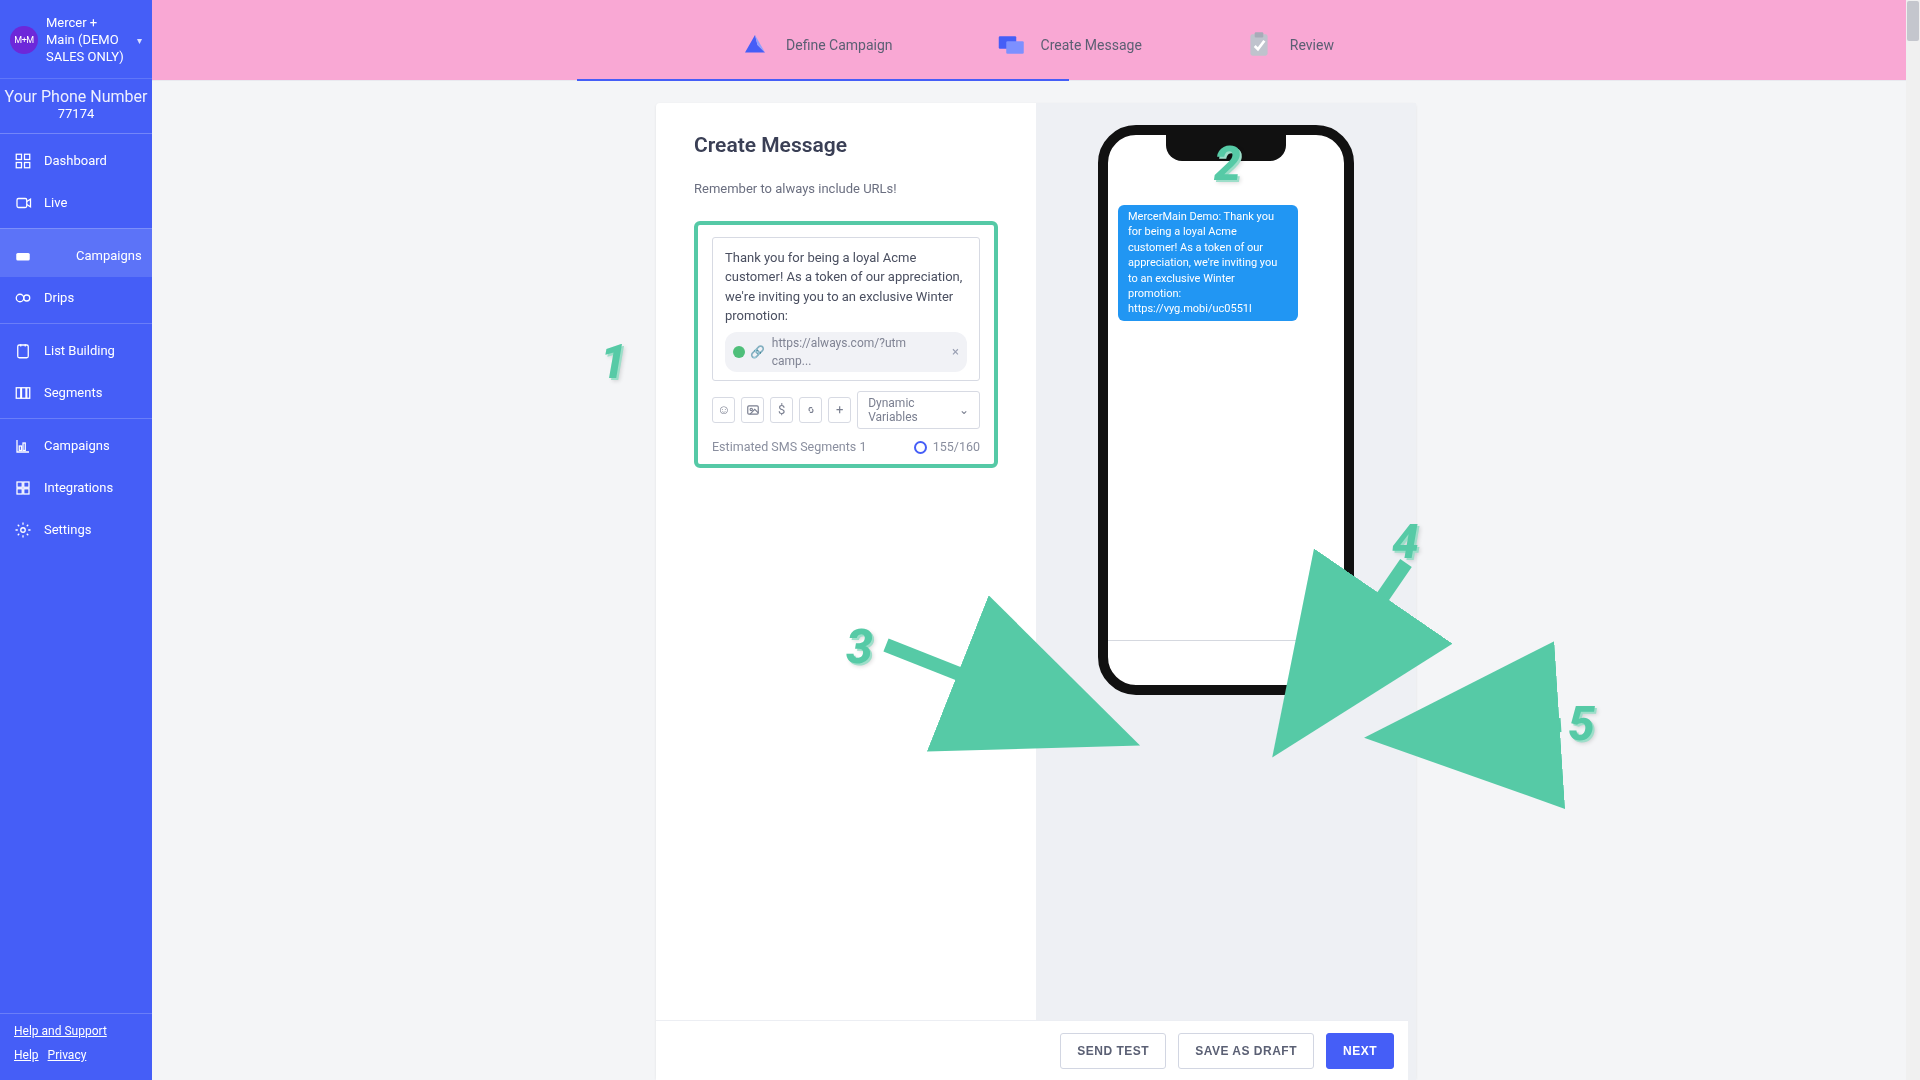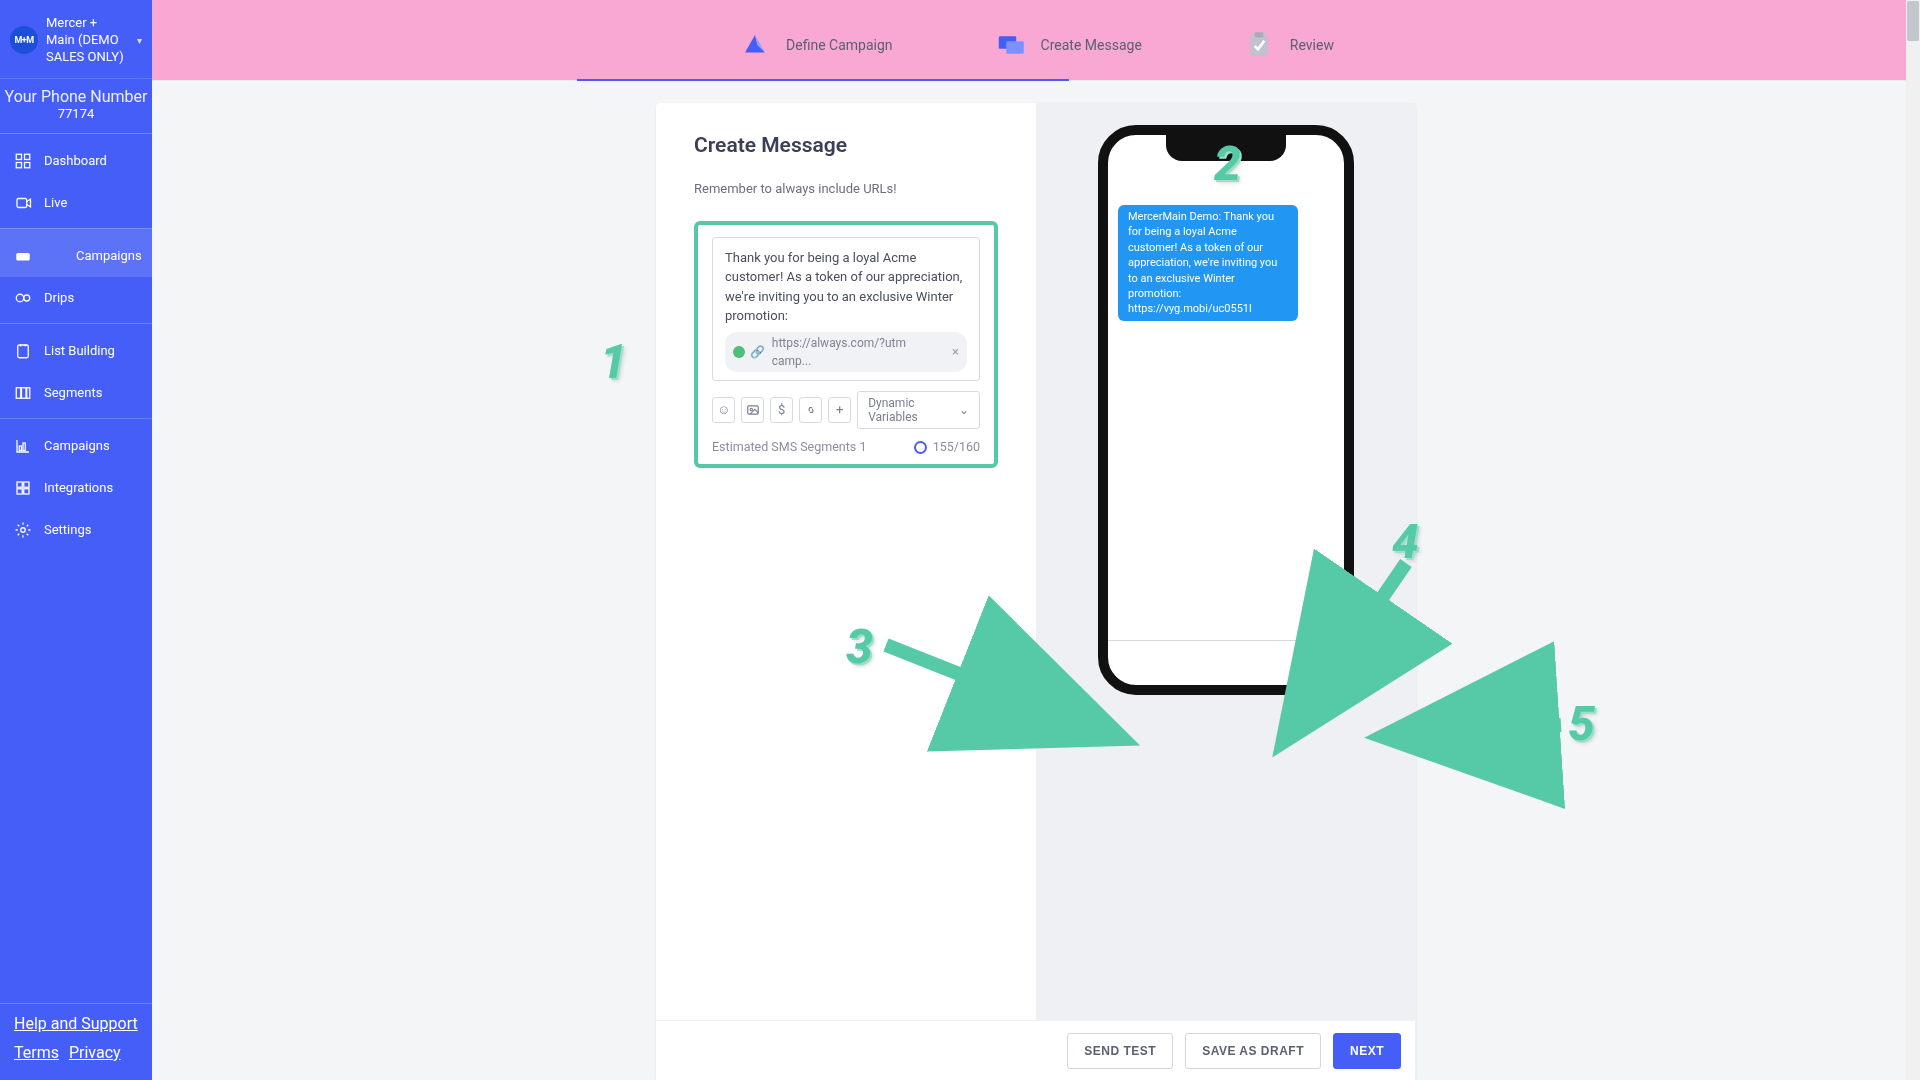--- a/index.html
+++ b/index.html
@@ -2,34 +2,34 @@
 <html><head>
 <meta charset="utf-8">
 <style>
 * { margin: 0; padding: 0; box-sizing: border-box; }
 body { font-family: -apple-system, BlinkMacSystemFont, "Segoe UI", Roboto, Arial, sans-serif; background: #f5f5f5; color: #333; overflow: hidden; }
 .app { display: flex; height: 100vh; width: 100vw; }
 
 
 .sidebar { width: 152px; background: #455ef7; color: #fff; display: flex; flex-direction: column; }
 .org-block { padding: 15px 10px 12px 10px; display: flex; align-items: center; gap: 8px; border-bottom: 1px solid rgba(255,255,255,0.15); }
-.org-avatar { width: 28px; height: 28px; border-radius: 50%; background: #1d4ed8; display:flex; align-items:center; justify-content:center; font-size:9px; font-weight:700; color:#fff; letter-spacing:-0.5px;}
+.org-avatar { width: 28px; height: 28px; border-radius: 50%; background: #6d28d9; display:flex; align-items:center; justify-content:center; font-size:9px; font-weight:400; color:#fff; letter-spacing:-0.5px;}
 .org-name { font-size: 13px; line-height: 1.3; flex:1; }
 .org-caret { font-size:10px; opacity:.8;}
 .phone-block { text-align: center; padding: 8px 4px 12px; font-size: 11px; border-bottom: 1px solid rgba(255,255,255,0.25);}
 .phone-label { opacity:.9; font-size:16px;}
 .phone-num { font-size: 13px; }
 .nav { list-style:none; padding-top: 6px; flex:1;}
 .nav li { display:flex; align-items:center; gap:12px; padding: 12px 14px; font-size: 13px; cursor:pointer;}
 .nav li.sep-above { border-top: 1px solid rgba(255,255,255,0.2); margin-top:4px; padding-top:18px;}
 .nav li.active { background: #5c73f8; gap: 44px; }
 .nav .ico { width:18px; height:18px; display:flex; align-items:center; justify-content:center;}
 .nav .ico svg { width:18px; height:18px; stroke:#fff; fill:none; stroke-width:1.7;}
 .nav .ico.fill svg { fill:#fff; stroke:none;}
-.sidebar-footer { padding: 10px 14px 18px; font-size:16px; border-top:1px solid rgba(255,255,255,0.2);}
+.sidebar-footer { padding: 10px 14px 18px; font-size:12px; border-top:1px solid rgba(255,255,255,0.2);}
 .sidebar-footer a { color:#fff; text-decoration:underline; cursor:pointer;}
 .sidebar-footer .row2 { margin-top:10px;}
 .sidebar-footer .row2 span { margin-right:6px;}
 
 
 .main { flex:1; display:flex; flex-direction:column; background:#f9a8d4; position:relative; overflow:hidden;}
 .stepper { display:flex; justify-content:center; gap:100px; padding: 28px 0 18px; border-bottom:1px solid #e9e9ef;}
 .step { display:flex; align-items:center; gap:14px; position:relative;}
 .step-icon { width:34px; height:34px; display:flex; align-items:center; justify-content:center;}
 .step-label { font-size:14px; color:#5b5f73;}
@@ -59,21 +59,21 @@
 .notch { position:absolute; top:0; left:50%; transform:translateX(-50%); width:120px; height:26px; background:#111; border-radius:0 0 16px 16px; z-index:2;}
 .status-dots { position:absolute; top:8px; width:100%; display:flex; justify-content:center; gap:24px; z-index:1;}
 .status-dots span{width:4px;height:4px;border-radius:50%;}
 .status-dots .d1{background:#2aa4ef;}
 .status-dots .d2{background:#6bd2ff;}
 .status-dots .d3{background:#6bd2ff;}
 .bubble { position:absolute; top:70px; left:10px; width:180px; background:#2196f3; color:#fff; font-size:11px; line-height:1.4; padding:4px 10px; border-radius:6px; word-wrap:break-word;}
 .phone-divider{position:absolute; bottom:44px; left:0; right:0; height:1px; background:#d5d8df;}
 
 
-.footer-bar { position:absolute; left:0; right:1px; bottom:0; height:60px; background:#fff; border-top:1px solid #eceef3; display:flex; justify-content:flex-end; align-items:center; gap:12px; padding-right:14px;}
+.footer-bar { position:absolute; left:0; right:8px; bottom:0; height:60px; background:#fff; border-top:1px solid #eceef3; display:flex; justify-content:flex-end; align-items:center; gap:12px; padding-right:14px;}
 .btn { font-size:12px; letter-spacing:.5px; font-weight:600; padding:10px 16px; border-radius:3px; cursor:pointer; border:1px solid #d2d6e2; background:#fff; color:#5b6074;}
 .btn.primary { background:#455ef7; color:#fff; border-color:#455ef7;}
 
 
 .callout-num { position:absolute; font-size:48px; font-weight:800; color:#56caa6; text-shadow: 2px 2px 0 #9ddec9, 3px 3px 4px rgba(0,0,0,.15); font-style:italic; z-index:20; pointer-events:none;}
 .arrow { position:absolute; z-index:19; pointer-events:none;}
 .arrow svg { overflow:visible;}
 .scrollbar-track { position:absolute; right:0; top:0; bottom:0; width:14px; background:#f0f0f0;}
 .scrollbar-thumb { position:absolute; right:1px; top:1px; width:12px; height:40px; background:#c4c6cd; border-radius:2px;}
 </style>
@@ -179,21 +179,21 @@
               <circle cx="12" cy="12" r="3"></circle>
               <path d="M12 2 L12 5 M12 19 L12 22 M2 12 L5 12 M19 12 L22 12 M5 5 L7 7 M17 17 L19 19 M19 5 L17 7 M7 17 L5 19"></path>
             </svg>
           </span>
         <span>Settings</span>
       </li>
     </ul>
     <div class="sidebar-footer">
       <div><a>Help and Support</a></div>
       <div class="row2">
-        <span><a>Terms</a></span>
+        <span><a>Help</a></span>
         <span><a>Privacy</a></span>
       </div>
     </div>
   </aside>
 
   <main class="main">
     <div class="stepper-wrap">
       <div class="stepper">
         <div class="step">
           <span class="step-icon">

